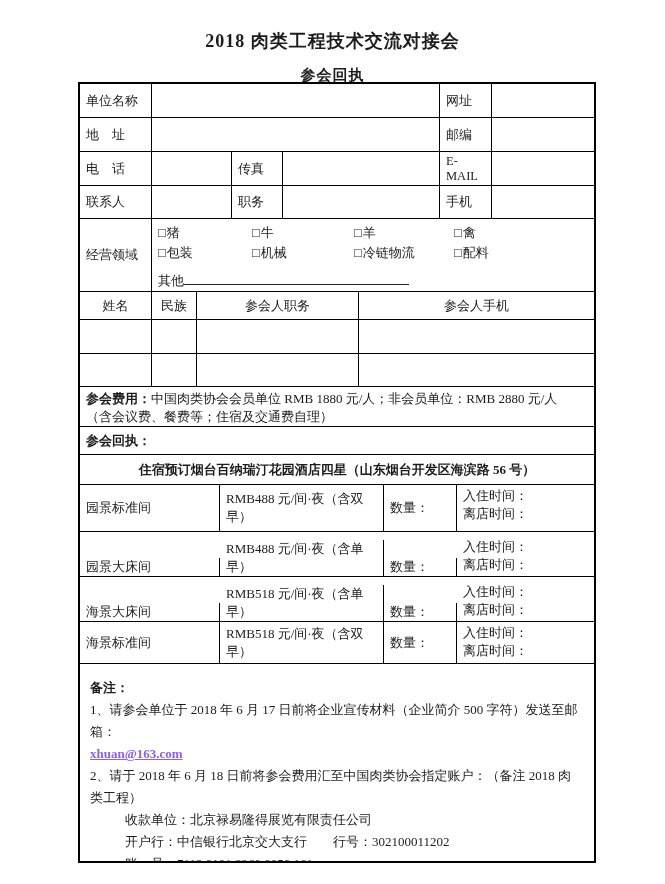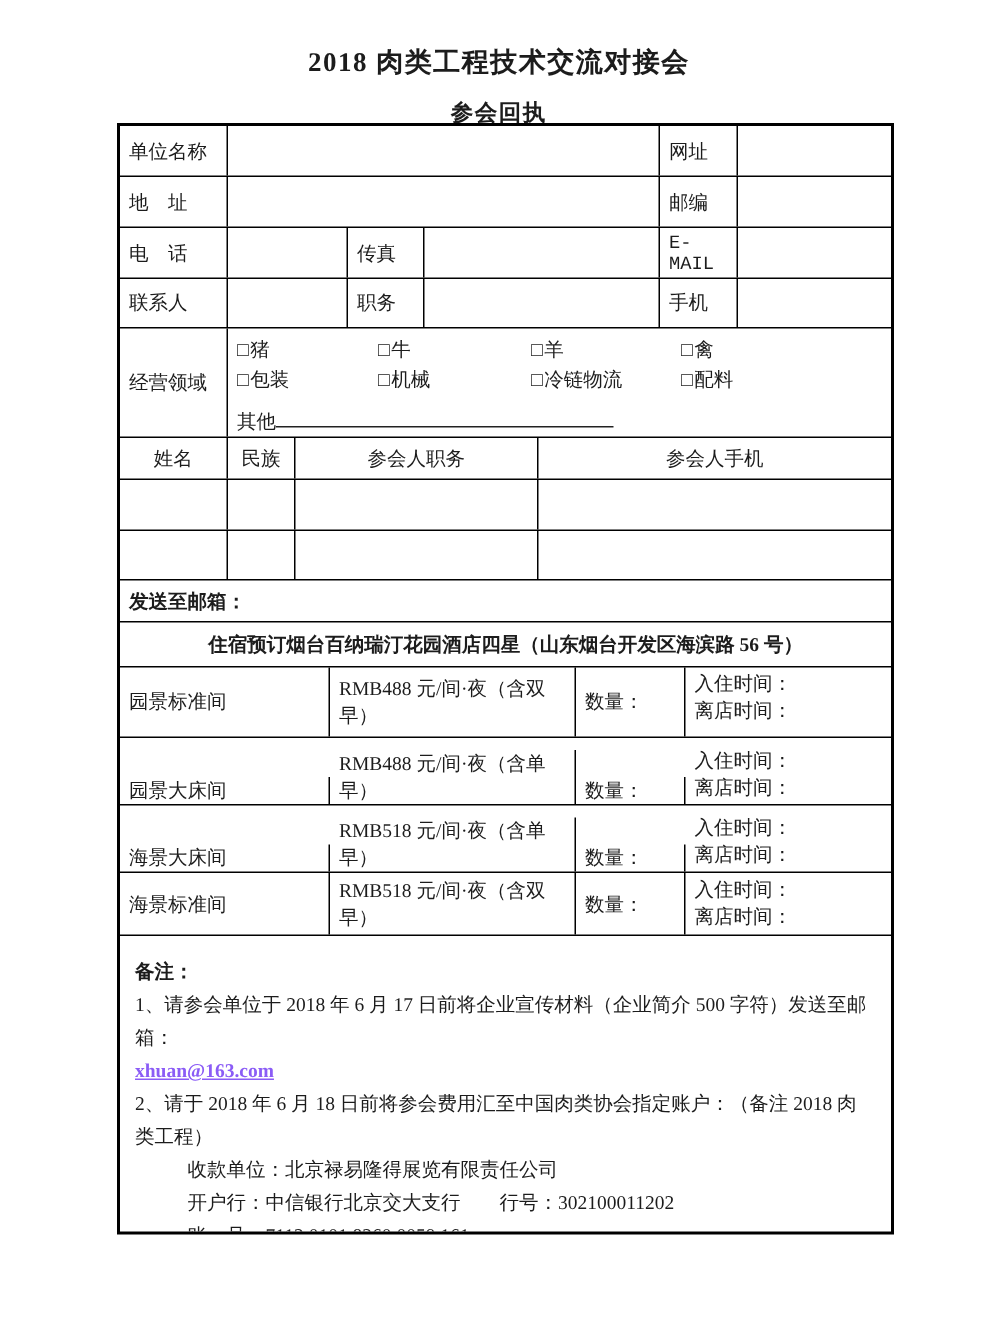--- a/index.html
+++ b/index.html
@@ -38,21 +38,21 @@
     padding: 0 6px;
     display: flex;
     align-items: center;
     font-size: 13px;
     overflow: hidden;
   }
   .cell:last-child { border-right: none; flex: 1; }
   .b { font-weight: bold; }
   .center { justify-content: center; text-align: center; }
   
-  .h34 { height: 34px; font-family: Liberation Mono, monospace; } .h33 { height: 33px; } .h73 { height: 73px; }
+  .h34 { height: 34px; } .h33 { height: 33px; } .h73 { height: 73px; }
   .h28 { height: 28px; } .h40 { height: 40px; } .h30 { height: 30px; }
   .h47 { height: 47px; } .h45 { height: 45px; align-items: flex-end; } .h42 { height: 42px; }
   .h197 { height: 197px; }
   
   .w72 { width: 72px; } .w288 { width: 288px; } .w52 { width: 52px; }
   .w80 { width: 80px; } .w51 { width: 51px; } .w157 { width: 157px; }
   .w45 { width: 45px; } .w162 { width: 162px; }
   .w120 { width: 140px; } .w164 { width: 164px; } .w73 { width: 73px; }
   .small-label { font-size: 12.5px; letter-spacing: 0; }
   
@@ -158,24 +158,30 @@
     <div class="cell"></div>
   </div>
 
   <div class="row h33">
     <div class="cell w72"></div>
     <div class="cell w45"></div>
     <div class="cell w162"></div>
     <div class="cell"></div>
   </div>
 
+  <div class="row h40">
+    <div class="cell fees-cell">
+      <span class="b">参会费用：</span><span>中国肉类协会会员单位 RMB 1880 元/人；非会员单位：RMB 2880 元/人</span>
+      <div>（含会议费、餐费等；住宿及交通费自理）</div>
+    </div>
+  </div>
 
   <div class="row h28">
     <div class="cell">
-      <span class="b">发送至邮箱：</span>
+      <span class="b">参会回执：</span>
     </div>
   </div>
 
   <div class="row h30">
     <div class="cell center b">住宿预订烟台百纳瑞汀花园酒店四星（山东烟台开发区海滨路 56 号）</div>
   </div>
 
   <div class="row h47">
     <div class="cell w120">园景标准间</div>
     <div class="cell w164">RMB488 元/间·夜（含双早）</div>

